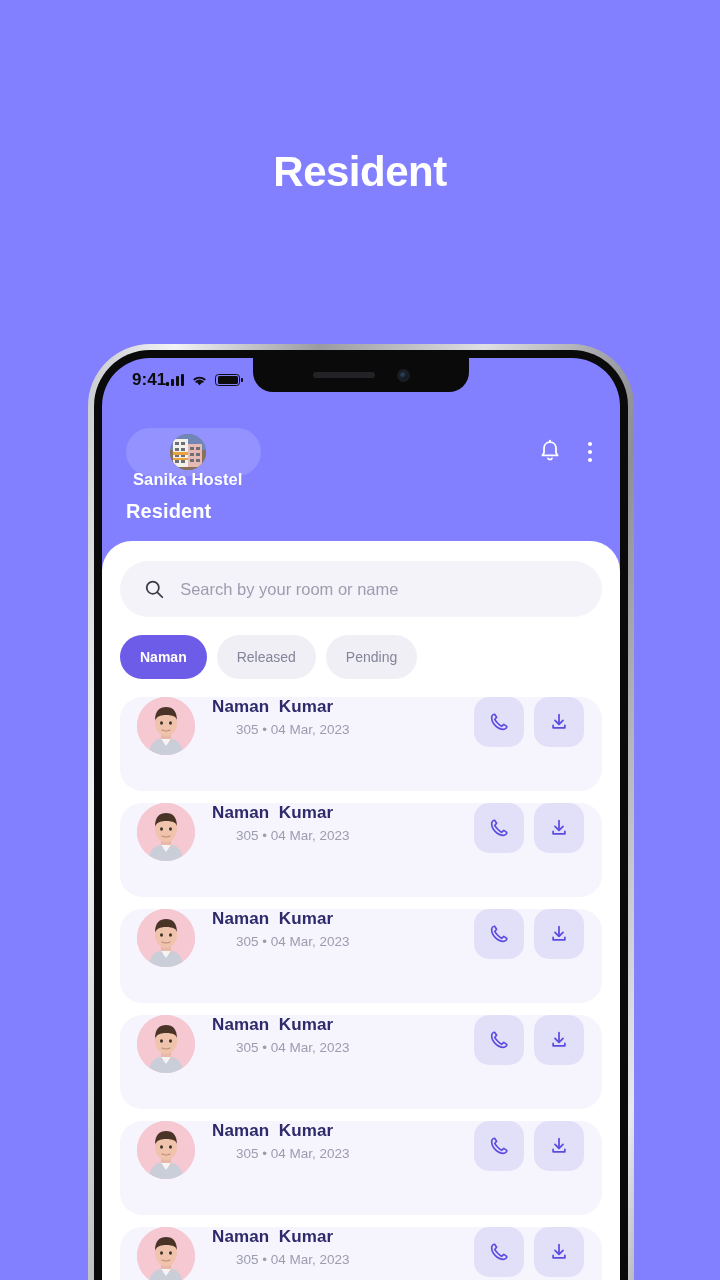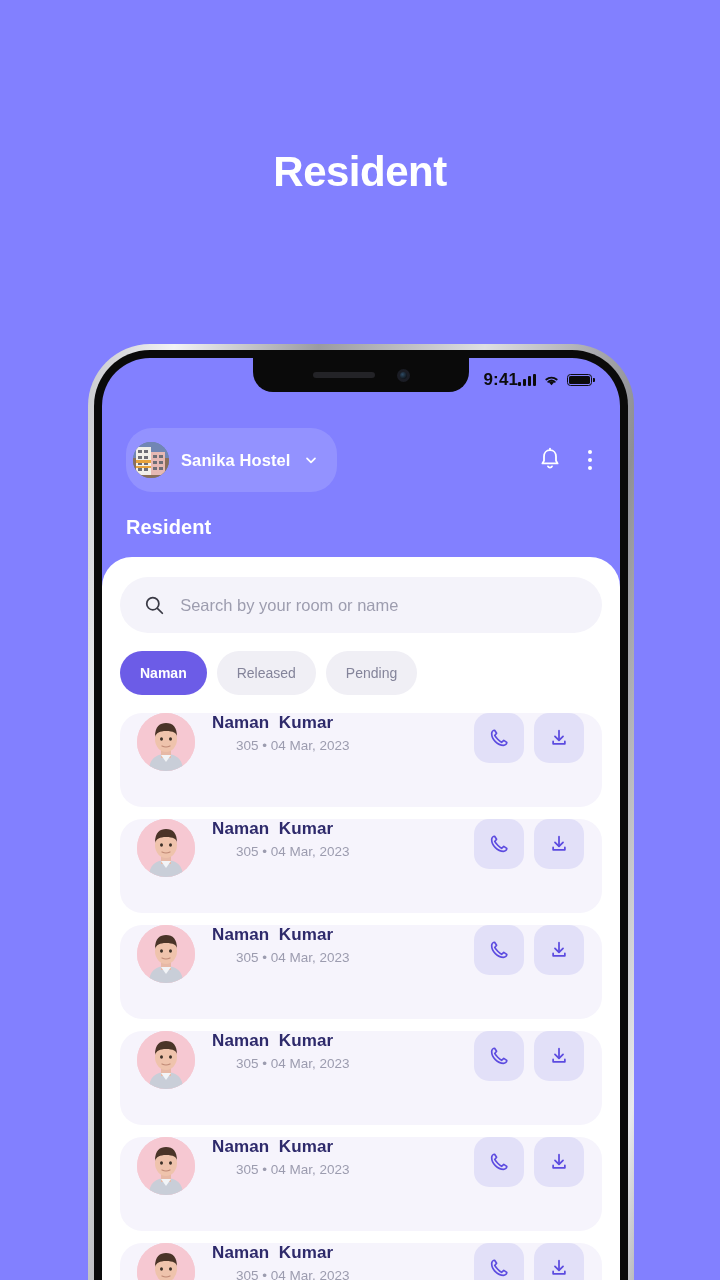--- a/index.html
+++ b/index.html
@@ -90,21 +90,21 @@
     background: radial-gradient(circle at 35% 35%, #2e4a63 0%, #10161d 70%);
   }
 
   
   .statusbar {
     position: relative;
     z-index: 7;
     height: 44px;
     display: flex;
     align-items: center;
-    justify-content: flex-end;
+    justify-content: flex-start;
     padding: 0 28px 0 30px;
     color: #0c0c0c;
   }
   .status-time { font-size: 17px; font-weight: bold; letter-spacing: 0.1px; }
   .status-right { display: flex; align-items: center; gap: 7px; }
   .sig { display: flex; align-items: flex-end; gap: 2px; height: 12px; }
   .sig i { display: block; width: 3px; background: #0c0c0c; border-radius: 1px; }
   .sig i:nth-child(1) { height: 4px; }
   .sig i:nth-child(2) { height: 7px; }
   .sig i:nth-child(3) { height: 10px; }
@@ -116,25 +116,26 @@
   .batt::after {
     content: ""; position: absolute; right: -4px; top: 3.4px;
     width: 2px; height: 4px; background: #0c0c0c; border-radius: 0 1px 1px 0;
   }
   .batt span { display: block; width: 100%; height: 100%; background: #0c0c0c; border-radius: 1.6px; }
 
   
   .app-header { padding: 26px 24px 0 24px; }
   .header-row { display: flex; align-items: center; justify-content: space-between; }
   .hostel-pill {
-    display: flex; align-items: center; gap: 12px;
+    display: flex; align-items: center; 
     background: rgba(255,255,255,0.14);
     border-radius: 26px;
     padding: 6px 18px 6px 7px;
-    height: 64px;
+    height: 48px;
+    flex-direction: column;
   }
   .hostel-logo {
     width: 36px; height: 36px; border-radius: 50%;
     overflow: hidden; flex: none;
     background: #6d7fa8;
     position: relative;
   }
   .hostel-logo svg { display: block; width: 100%; height: 100%; }
   .hostel-name { color: #fff; font-size: 16.5px; font-weight: bold; letter-spacing: 0.1px; }
   .chev { width: 16px; height: 16px; }

